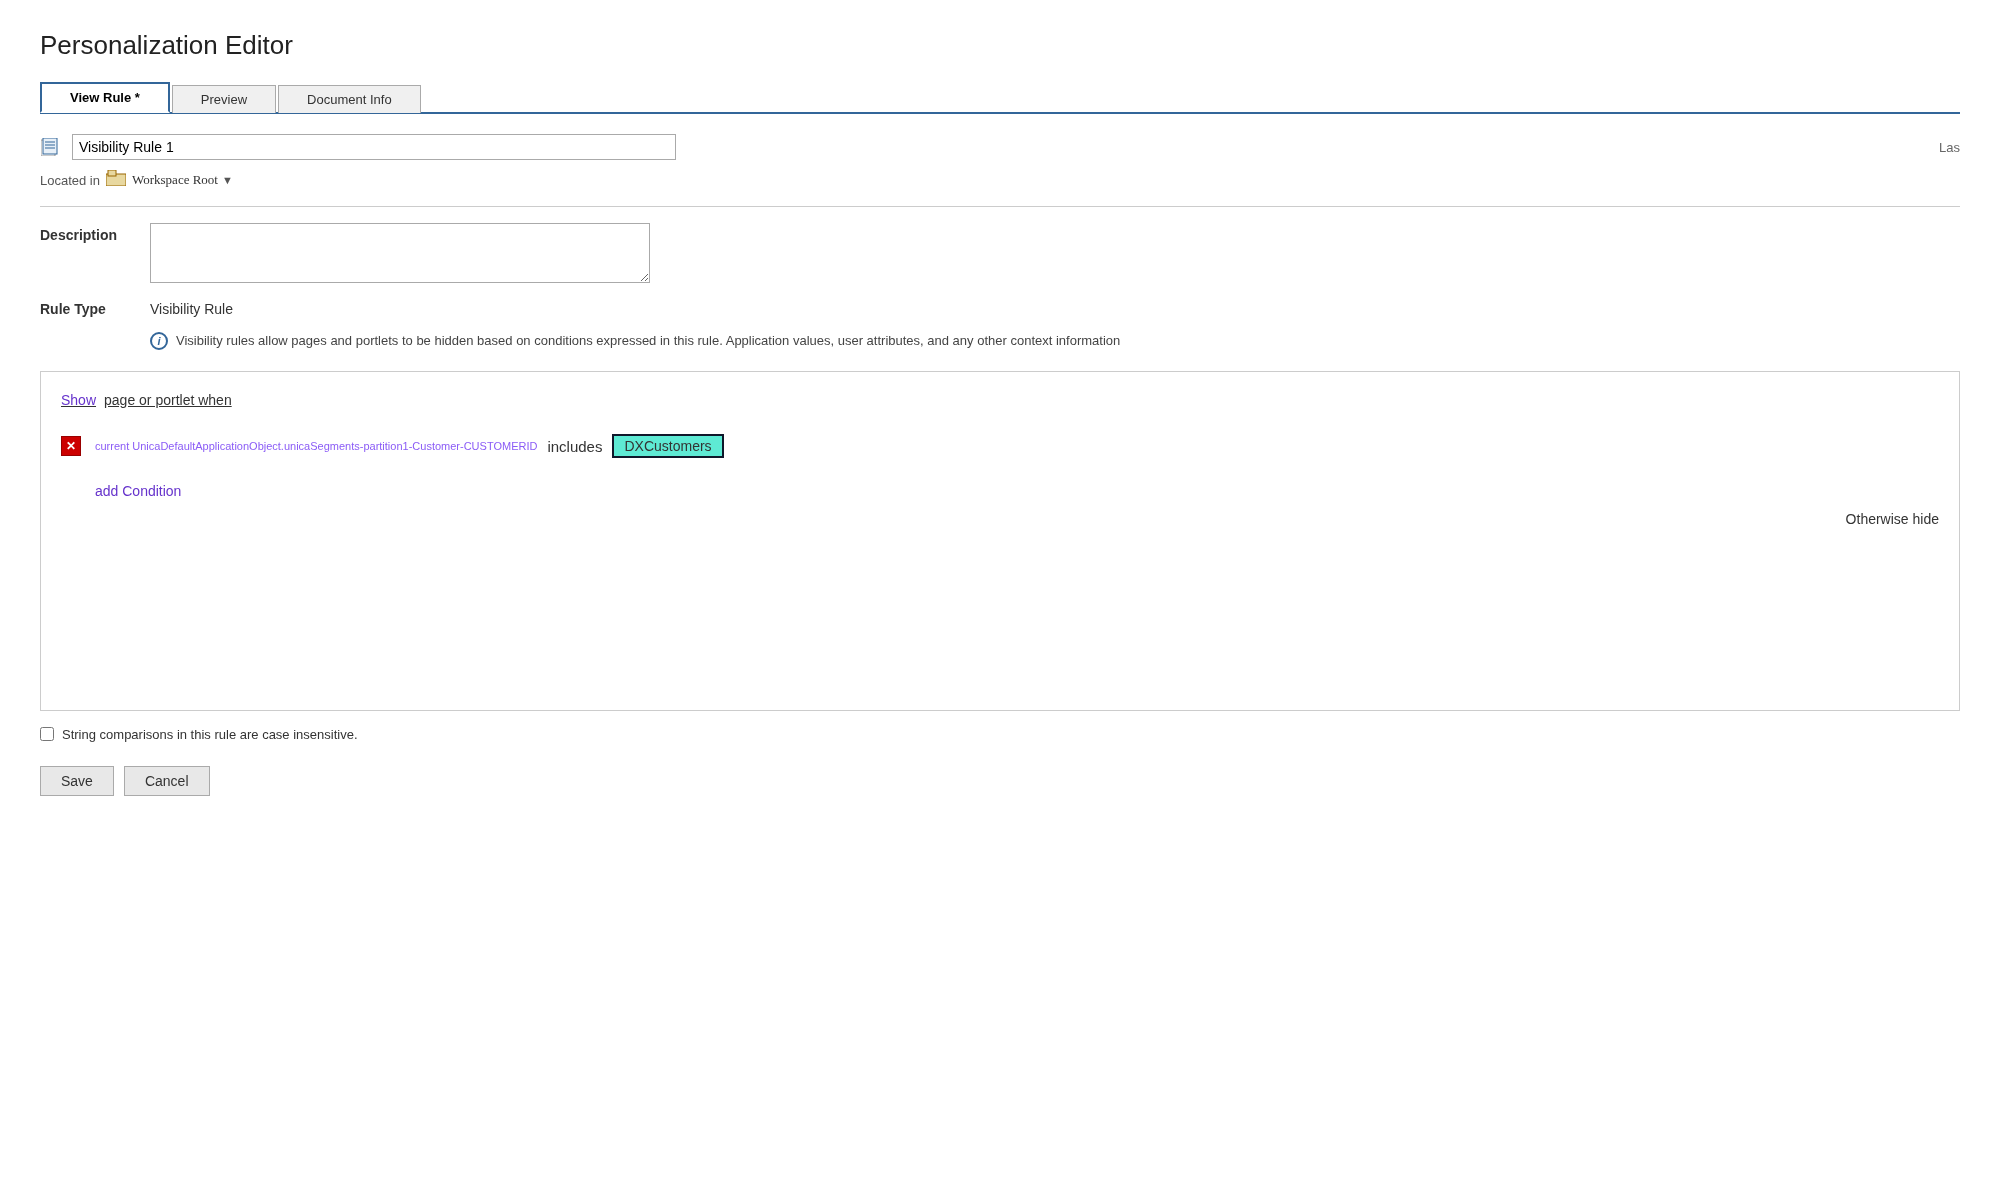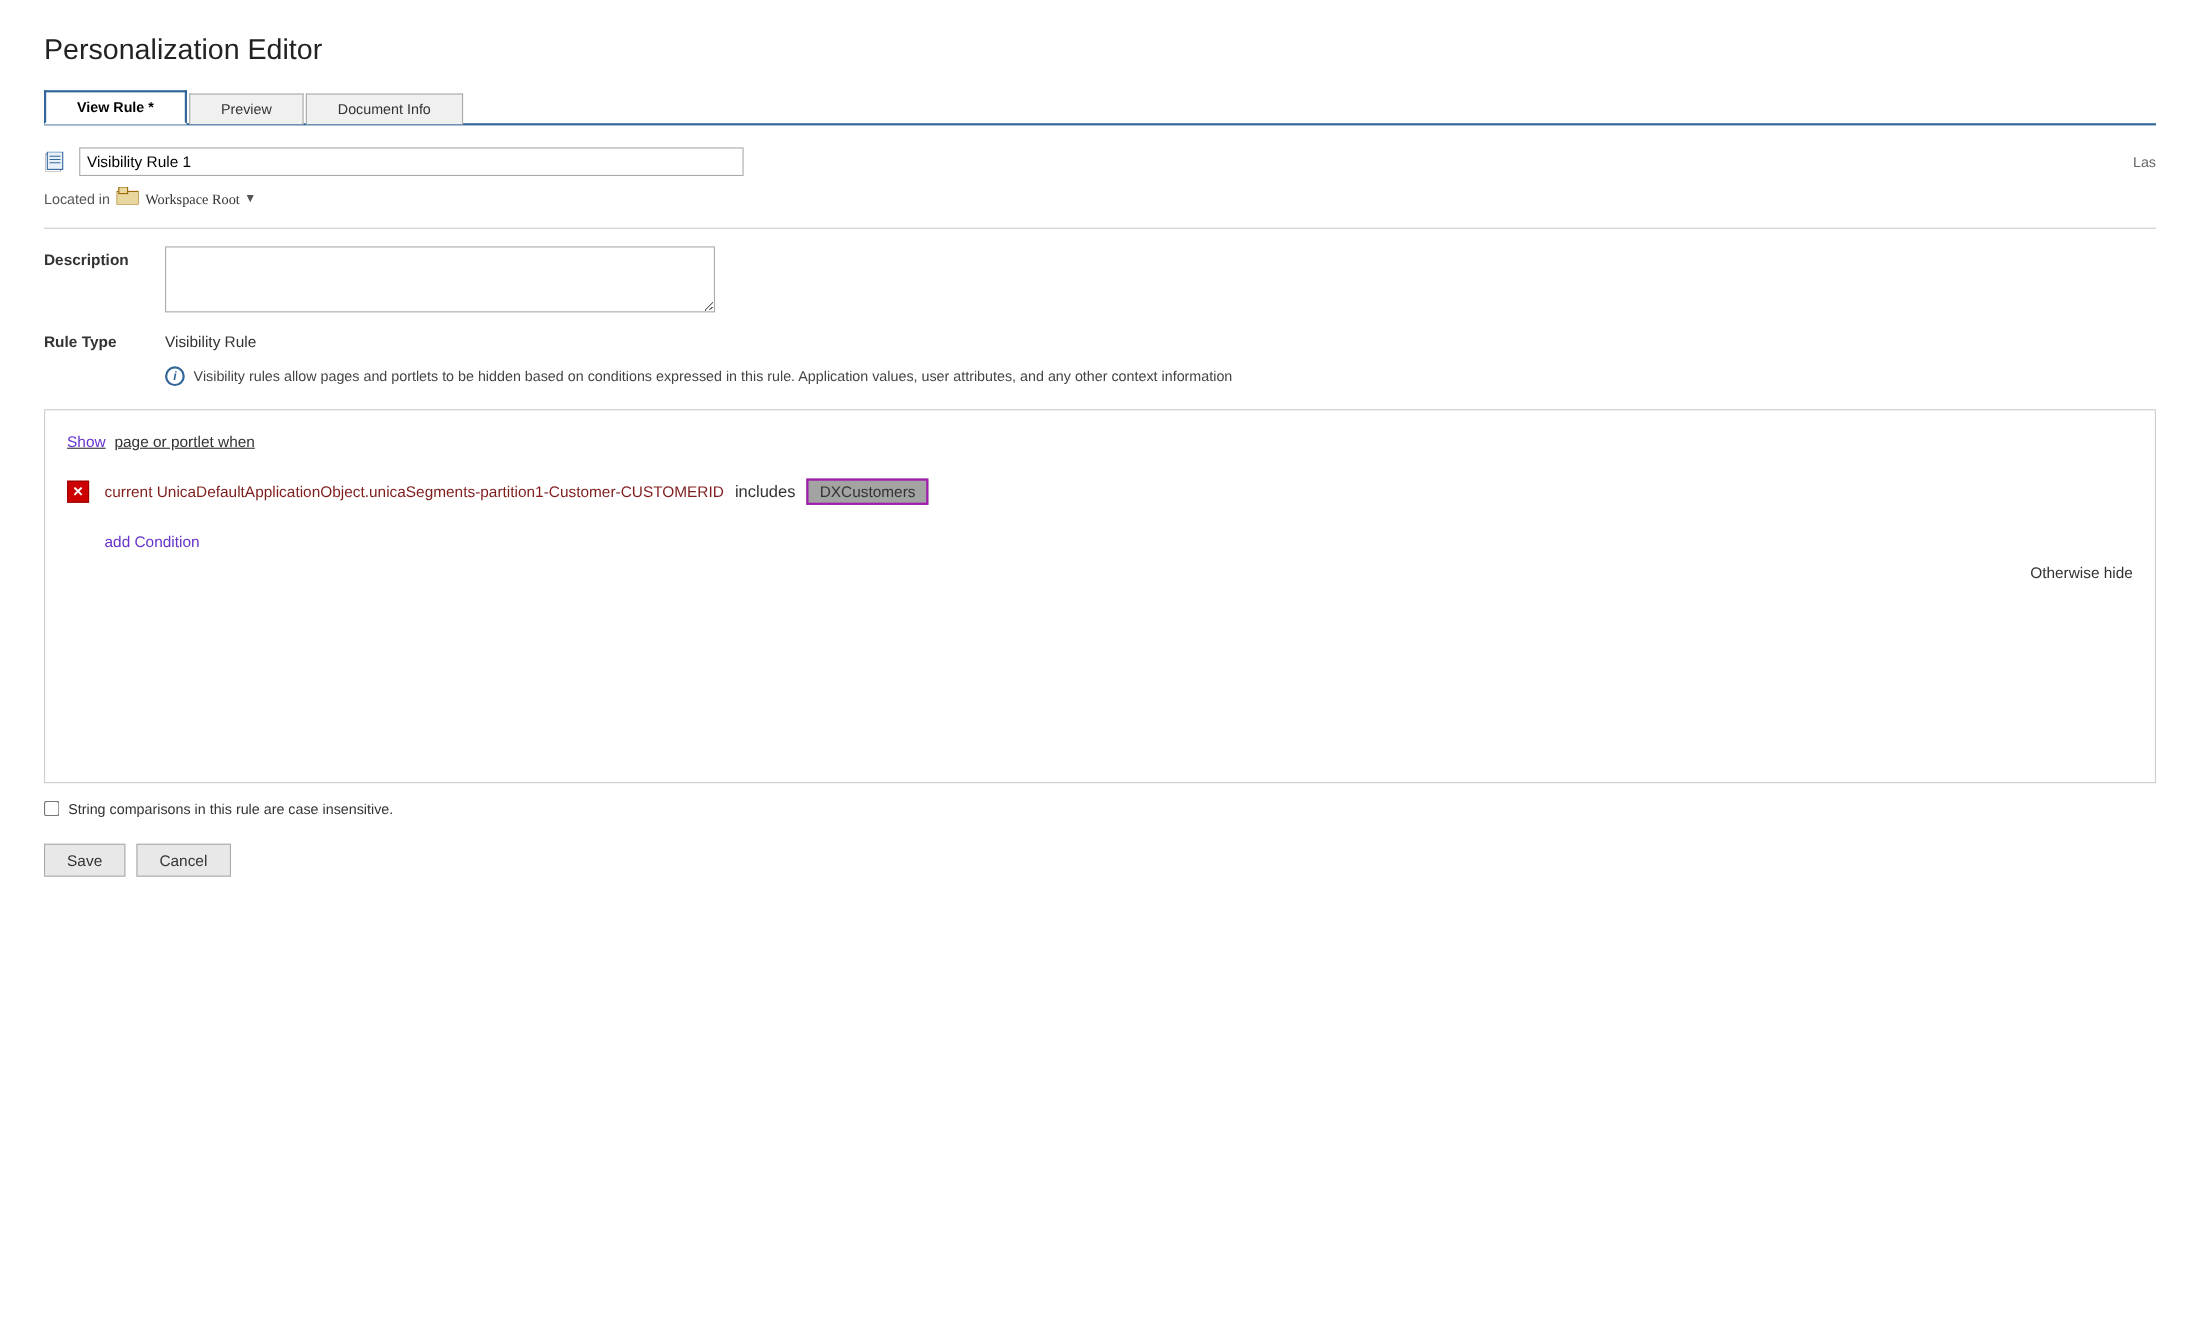--- a/index.html
+++ b/index.html
@@ -200,36 +200,36 @@
       background: #cc0000;
       border: 1px solid #990000;
       color: #fff;
       font-size: 12px;
       font-weight: bold;
       cursor: pointer;
       margin-right: 14px;
       flex-shrink: 0;
     }
     .condition-link {
-      color: #7f1d1d;
+      color: #8b5cf6;
       text-decoration: none;
       cursor: pointer;
-      font-size: 14px;
+      font-size: 11px;
     }
     .includes-text {
       color: #333;
       margin: 16px 10px;
       font-size: 15px;
     }
     .value-box {
-      border: 2px solid #a21caf;
+      border: 2px solid #0f172a;
       padding: 2px 10px;
       font-size: 14px;
       color: #333;
-      background: #a3a3a3;
+      background: #5eead4;
     }
 
     .add-condition-link {
       color: #6633cc;
       text-decoration: none;
       cursor: pointer;
       font-size: 14px;
       padding-left: 34px;
       display: block;
       margin-bottom: 12px;

